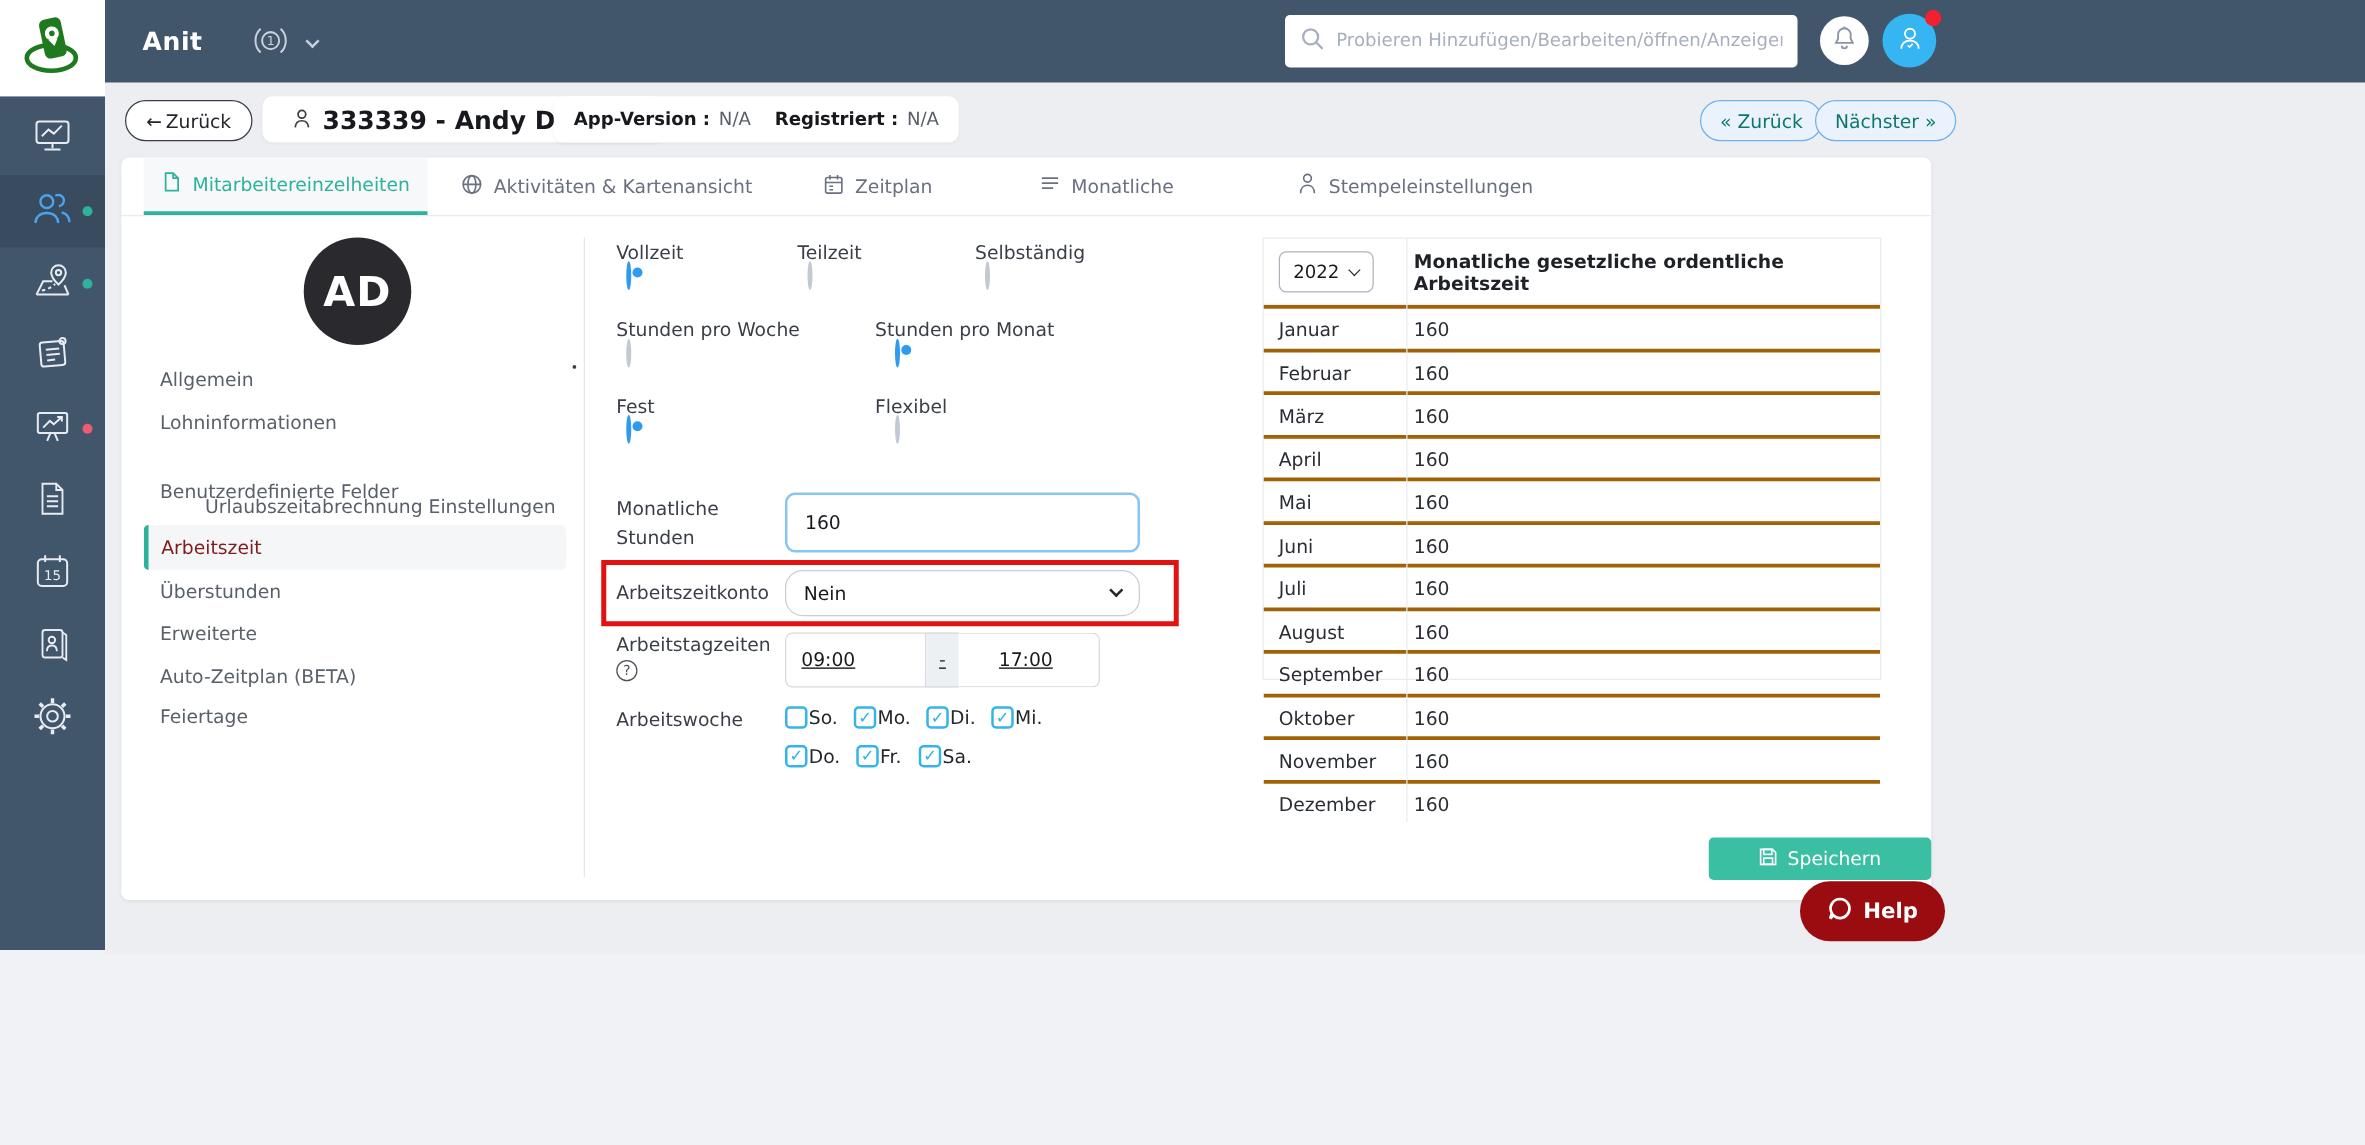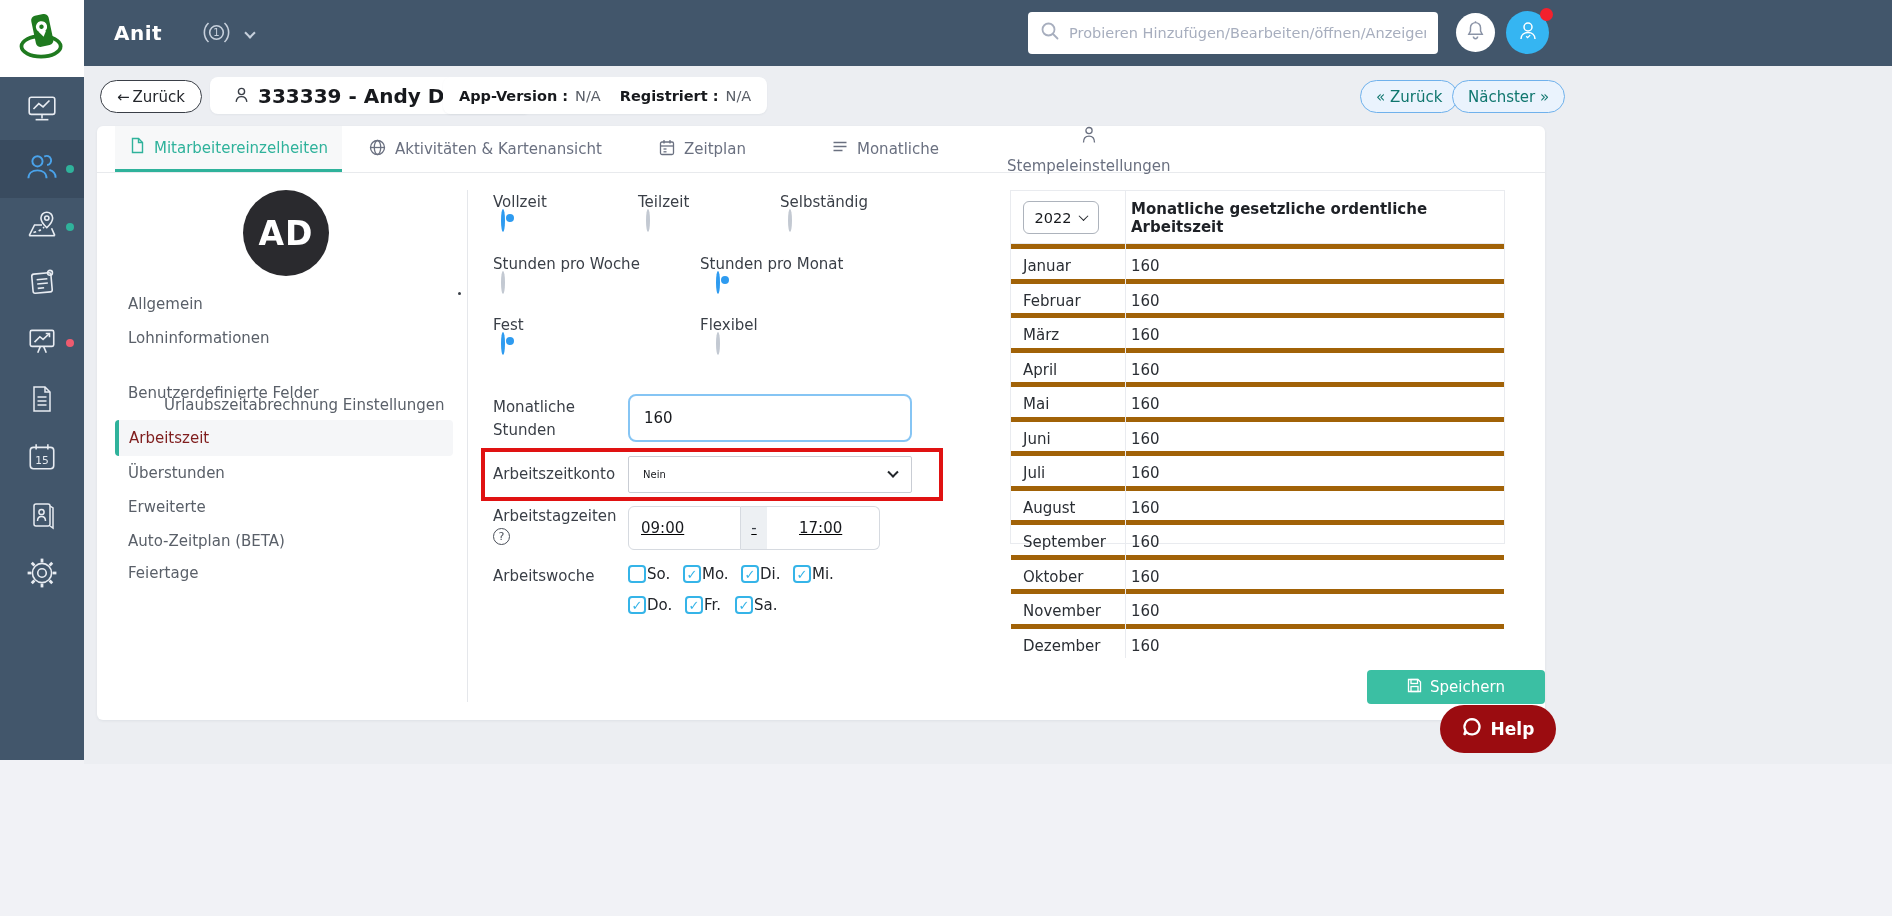--- a/index.html
+++ b/index.html
@@ -53,40 +53,40 @@
 
   
   .radio-opt { z-index:3; }
   .radio-opt .rlbl { font-size:15px; color:#3A3F47; white-space:nowrap; }
   .radio { width:18px; height:18px; border-radius:50%; border:2px solid #C3C9D2; margin:11px 0 0 8px; position:relative; background:#FFF; }
   .radio.sel { border-color:#2E9BF0; }
   .radio.sel::after { content:""; position:absolute; left:3px; top:3px; width:8px; height:8px; border-radius:50%; background:#2E9BF0; }
   .f-label { font-size:15px; color:#3A3F47; z-index:3; }
   .hours-input { left:628px; top:394px; width:284px; height:48px; border:2px solid #86C5F4; border-radius:8px; font-size:15px; color:#17191D; padding-left:14px; z-index:3; outline:none; font-family:inherit; background:#FFF; }
   .red-box { left:481px; top:448px; width:462px; height:53px; border:4px solid #E01212; z-index:4; pointer-events:none; }
-  .select-box { left:628px; top:456px; width:284px; height:37px; border:1px solid #C9CDD4; border-radius:2px; background:#FFF; display:flex; align-items:center; padding:0 14px; font-size:10px; color:#17191D; z-index:3; }
+  .select-box { left:628px; top:456px; width:284px; height:37px; border:1px solid #C9CDD4; border-radius:14px; background:#FFF; display:flex; align-items:center; padding:0 14px; font-size:15px; color:#17191D; z-index:3; }
   .select-box .chevd { margin-left:auto; width:8px; height:8px; border-right:2px solid #23262B; border-bottom:2px solid #23262B; transform:rotate(45deg) translate(-2px,-2px); }
   .time-group { left:628px; top:506px; height:44px; display:flex; z-index:3;text-decoration:underline; }
   .time-in { width:113px; height:44px; border:1px solid #D6DAE0; font-size:15px; color:#17191D; padding-left:12px; outline:none; font-family:inherit; background:#FFF; }
   .time-in.first { border-radius:6px 0 0 6px; }
   .time-in.last { border-radius:0 6px 6px 0; border-left:none;padding-left:32px; }
   .time-sep { width:26px; height:44px; background:#EDF0F3; border-top:1px solid #D6DAE0; border-bottom:1px solid #D6DAE0; display:flex; align-items:center; justify-content:center; color:#3A3F47; font-size:15px; }
   .q-circle { left:493px; top:528px; width:17px; height:17px; border:1.5px solid #4A4F59; border-radius:50%; font-size:11px; color:#4A4F59; display:flex; align-items:center; justify-content:center; z-index:3; }
   .day-opt { display:flex; align-items:center; z-index:3; }
   .cbox { width:18px; height:18px; border:2px solid #35B4E8; border-radius:4px; background:#FFF; display:flex; align-items:center; justify-content:center; color:#35B4E8; font-size:13px; font-weight:bold; }
   .day-opt .dlbl { font-size:15px; color:#23262B; margin-left:1px; }
 
   
   .ytable { left:1010px; top:190px; width:495px; height:354px; border:1px solid #E9EBEF; background:#FFF; z-index:3; }
   .ytable .hdr { height:53px; border-bottom:1px solid #E9EBEF; position:relative; }
   .year-select { position:absolute; left:12px; top:10px; width:76px; height:33px; border:1px solid #ADB3BC; border-radius:6px; background:#FFF; display:flex; align-items:center; justify-content:center; gap:9px; font-size:14.5px; color:#17191D; }
   .year-select .chevd { width:7px; height:7px; border-right:1.8px solid #23262B; border-bottom:1.8px solid #23262B; transform:rotate(45deg) translate(-1px,-1px); }
   .ytable .hdr .htxt { position:absolute; left:120px; top:0; height:53px; display:flex; align-items:center; font-size:15px; font-weight:bold; color:#1E2126; }
   .ytable .col-div { position:absolute; left:114px; top:0; width:1px; height:467px; background:#E9EBEF; }
-  .yrow { height:34.5px; border-top:5px solid #a16207; position:relative;text-align:right; }
+  .yrow { height:34.5px; border-top:3px solid #a16207; position:relative;text-align:right; }
   .yrow:first-of-type { border-top:none; }
   .yrow .m { position:absolute; left:12px; top:0; height:34.5px; display:flex; align-items:center; font-size:15px; color:#2A2E34; }
   .yrow .v { position:absolute; left:120px; top:0; height:34.5px; display:flex; align-items:center; font-size:15px; color:#2A2E34; }
 
   .save-btn { left:1367px; top:670px; width:178px; height:34px; background:#3BBFA3; border-radius:4px; color:#FFF; font-size:15px; display:flex; align-items:center; justify-content:center; gap:8px; z-index:4; border:none; font-family:inherit; }
   .help-btn { left:1440px; top:705px; width:116px; height:48px; background:#9B0C10; border-radius:26px; color:#FFF; font-size:17px; font-weight:bold; display:flex; align-items:center; justify-content:center; gap:9px; z-index:6; border:none; font-family:inherit; }
 </style>
 </head>
 <body>
 
@@ -339,21 +339,21 @@
   <span>
     <svg width="16" height="15" viewBox="0 0 16 15" fill="none" stroke="#6A7080" stroke-width="1.5">
       <line x1="1.5" y1="2.5" x2="14.5" y2="2.5"></line>
       <line x1="1.5" y1="6.5" x2="14.5" y2="6.5"></line>
       <line x1="1.5" y1="10.5" x2="10.5" y2="10.5"></line>
     </svg>
   </span>
   <span>Monatliche</span>
 </div>
 
-<div class="abs tab" style="left:993px;flex-direction:column;">
+<div class="abs tab" style="left:1024px;">
   <span>
     <svg width="16" height="18" viewBox="0 0 16 18" fill="none" stroke="#6A7080" stroke-width="1.3">
       <circle cx="8" cy="4.6" r="3.1"></circle>
       <path d="M2.5 16.5c0-4.2 2.4-6.3 5.5-6.3s5.5 2.1 5.5 6.3"></path>
     </svg>
   </span>
   <span>Stempeleinstellungen</span>
 </div>
 
 <div class="abs profile-avatar">AD</div>

